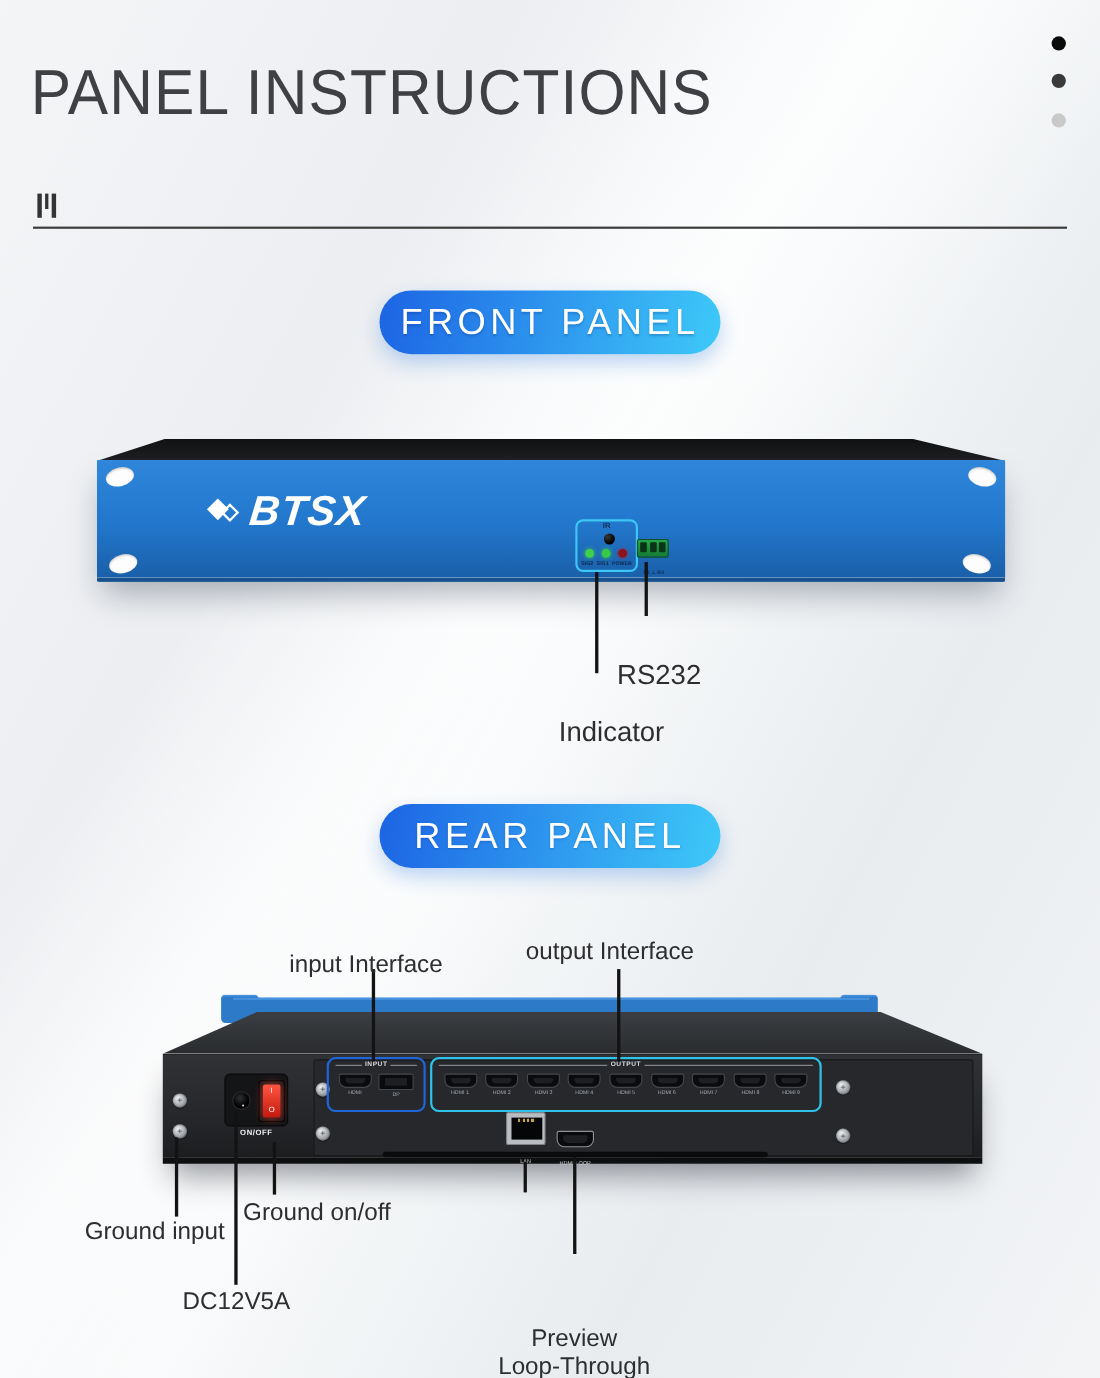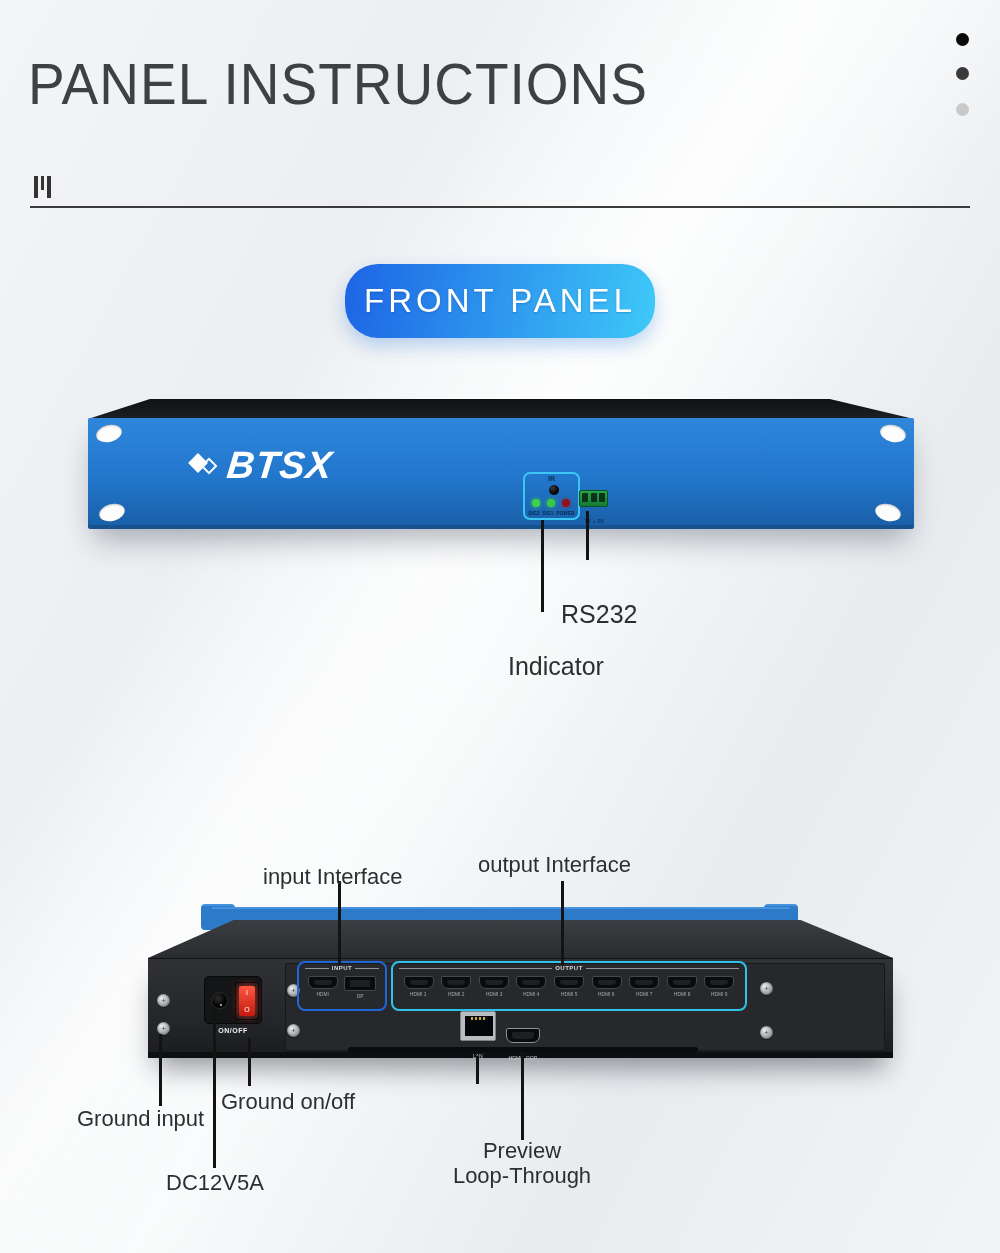--- a/index.html
+++ b/index.html
@@ -16,21 +16,21 @@
   .dot{position:absolute;left:956px;width:13px;height:13px;border-radius:50%;}
   .dot.d1{top:33px;background:var(--dot-1,#0a0a0a);}
   .dot.d2{top:67px;background:var(--dot-2,#3a3a3a);}
   .dot.d3{top:103px;background:var(--dot-3,#c9c9c9);}
   .bars{position:absolute;left:34px;top:176px;height:24px;}
   .bars span{display:inline-block;width:3.5px;background:#333;margin-right:3px;vertical-align:top;}
   .bars .b1{height:22px;} .bars .b2{height:14px;} .bars .b3{height:22px;}
   .rule{position:absolute;left:30px;top:206px;width:940px;height:2px;background:#3c3c3c;}
 
   
-  .pill{position:absolute;width:310px;height:74px;border-radius:33px;display:flex;align-items:center;justify-content:center;
+  .pill{position:absolute;width:310px;height:58px;border-radius:33px;display:flex;align-items:center;justify-content:center;
     background:linear-gradient(100deg,var(--badge-gradient-start,#1d64e4),var(--badge-gradient-end,#3ec9f8));
     color:#fff;font-size:33px;letter-spacing:4px;font-weight:400;
     box-shadow:0 8px 18px rgba(40,120,220,.30);text-shadow:0 1px 2px rgba(0,40,120,.25);}
   .pill.front{left:345px;top:264px;}
   .pill.rear{left:345px;top:731px;}
 
   
   .leader{position:absolute;width:3px;background:#131313;z-index:7;}
   .callout{position:absolute;font-size:22px;color:#2d2e30;z-index:8;white-space:nowrap;}
   .callout.big{font-size:25px;margin-top:40px;}
@@ -170,20 +170,23 @@
     <div class="terminal-labels">
       <span>TX ⊥ RX</span>
     </div>
   </div>
 
   <div class="leader" style="left:541px;top:520px;height:92px;"></div>
   <div class="leader" style="left:586px;top:511px;height:49px;"></div>
   <div class="callout big" style="left:561px;top:560px;">RS232</div>
   <div class="callout big" style="left:508px;top:612px;">Indicator</div>
 
+  <div class="pill rear">
+    <span>REAR PANEL</span>
+  </div>
 
   <div class="callout" style="left:263px;top:864px;">input Interface</div>
   <div class="callout" style="left:478px;top:852px;">output Interface</div>
   <div class="leader" style="left:338px;top:881px;height:84px;"></div>
   <div class="leader" style="left:561px;top:881px;height:84px;"></div>
 
   <div class="rear-ear left"></div>
   <div class="rear-ear right"></div>
   <div class="rear-strip"></div>
   <div class="rear-top"></div>
@@ -281,18 +284,18 @@
 
   <div class="leader" style="left:159px;top:1034px;height:72px;"></div>
   <div class="leader" style="left:213px;top:1010px;height:158px;"></div>
   <div class="leader" style="left:248px;top:1038px;height:48px;"></div>
   <div class="leader" style="left:476px;top:1056px;height:28px;"></div>
   <div class="leader" style="left:521px;top:1052px;height:88px;"></div>
 
   <div class="callout" style="left:77px;top:1106px;">Ground input</div>
   <div class="callout" style="left:221px;top:1089px;">Ground on/off</div>
   <div class="callout" style="left:166px;top:1170px;">DC12V5A</div>
-  <div class="callout center" style="left:442px;top:1138px;width:160px;">
+  <div class="callout center" style="left:442px;top:1204px;width:160px;">
     <span style="display:block;">Preview</span>
     <span style="display:block;text-align:center;">Loop-Through</span>
   </div>
 
 </div>
 
 </body></html>

